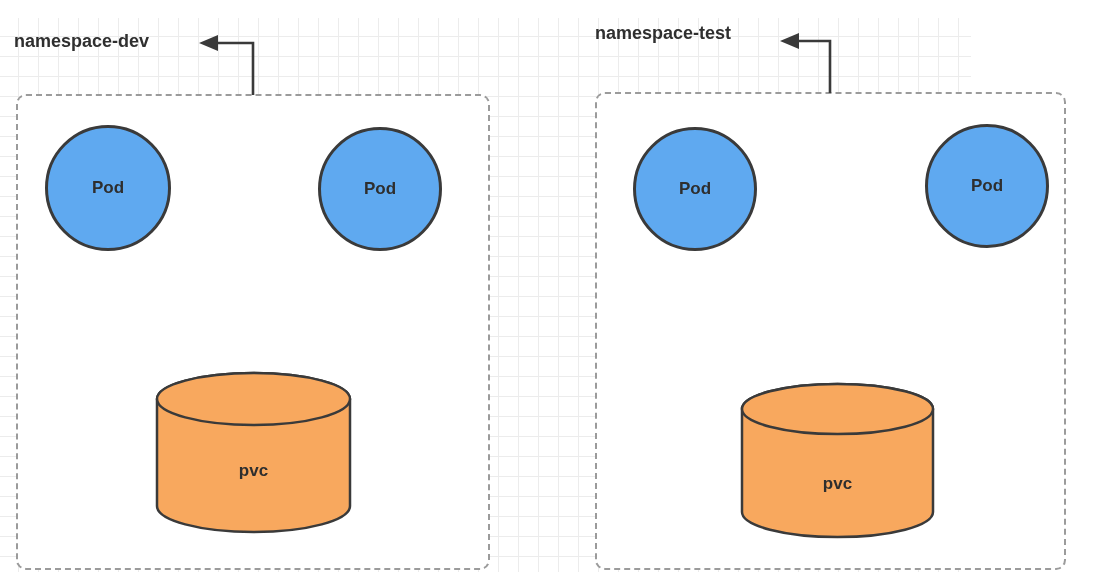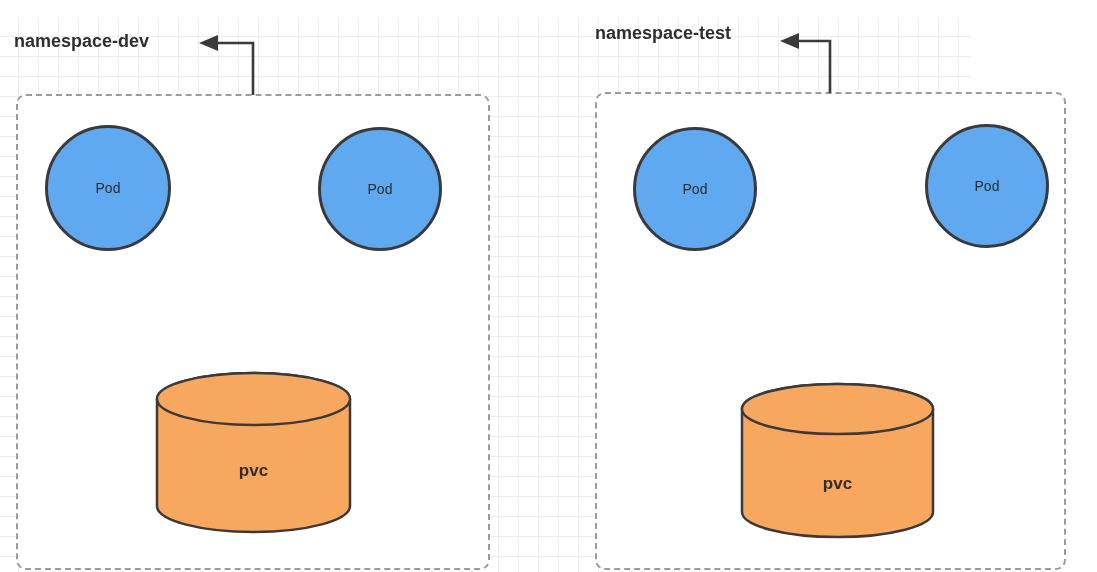--- a/index.html
+++ b/index.html
@@ -51,22 +51,22 @@
   .pod{
     position:absolute;
     border-radius:50%;
     background:var(--pod-fill);
     border:3px solid var(--pod-stroke);
     display:flex;
     align-items:center;
     justify-content:center;
   }
   .pod span{
-    font-size:14px;
-    font-weight:400;
+    font-size:17px;
+    font-weight:700;
     color:#2e2e2e;
   }
   .pod.p1{left:45px;top:107px;width:126px;height:126px;}
   .pod.p2{left:318px;top:109px;width:124px;height:124px;}
   .pod.p3{left:633px;top:109px;width:124px;height:124px;}
   .pod.p4{left:925px;top:106px;width:124px;height:124px;}
   .pvc-wrap{position:absolute;}
   .pvc-wrap.dev{left:155px;top:353px;width:197px;height:163px;}
   .pvc-wrap.test{left:740px;top:364px;width:195px;height:157px;}
   .pvc-wrap svg{display:block;width:100%;height:100%;}

